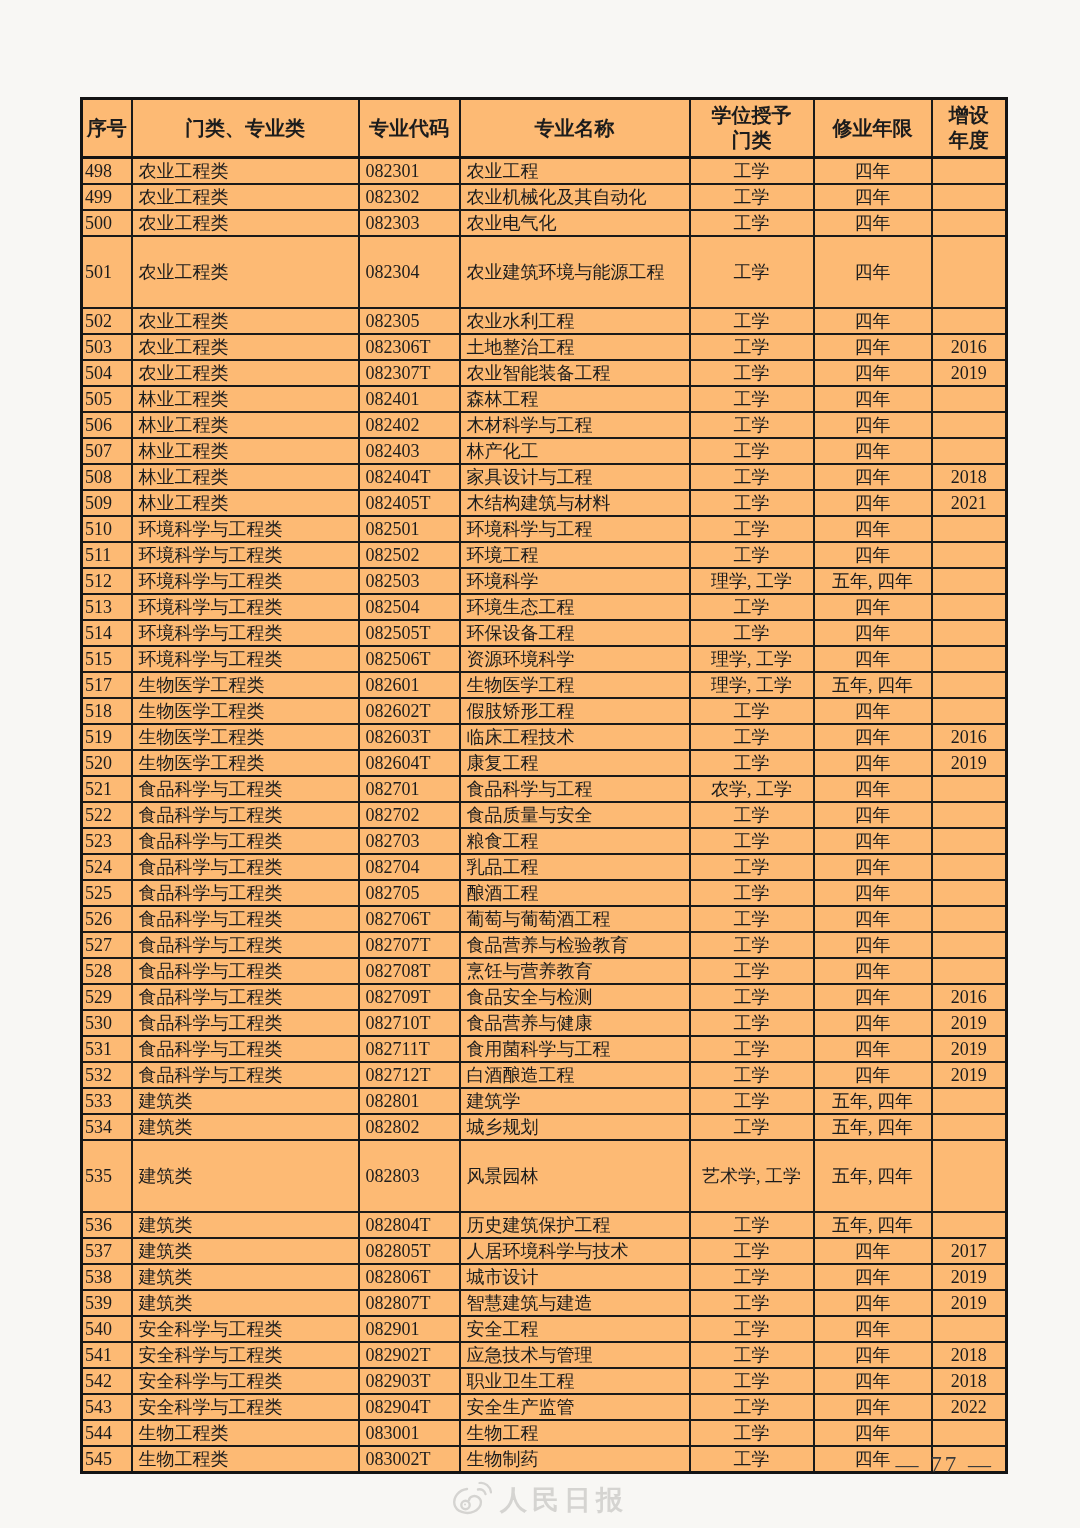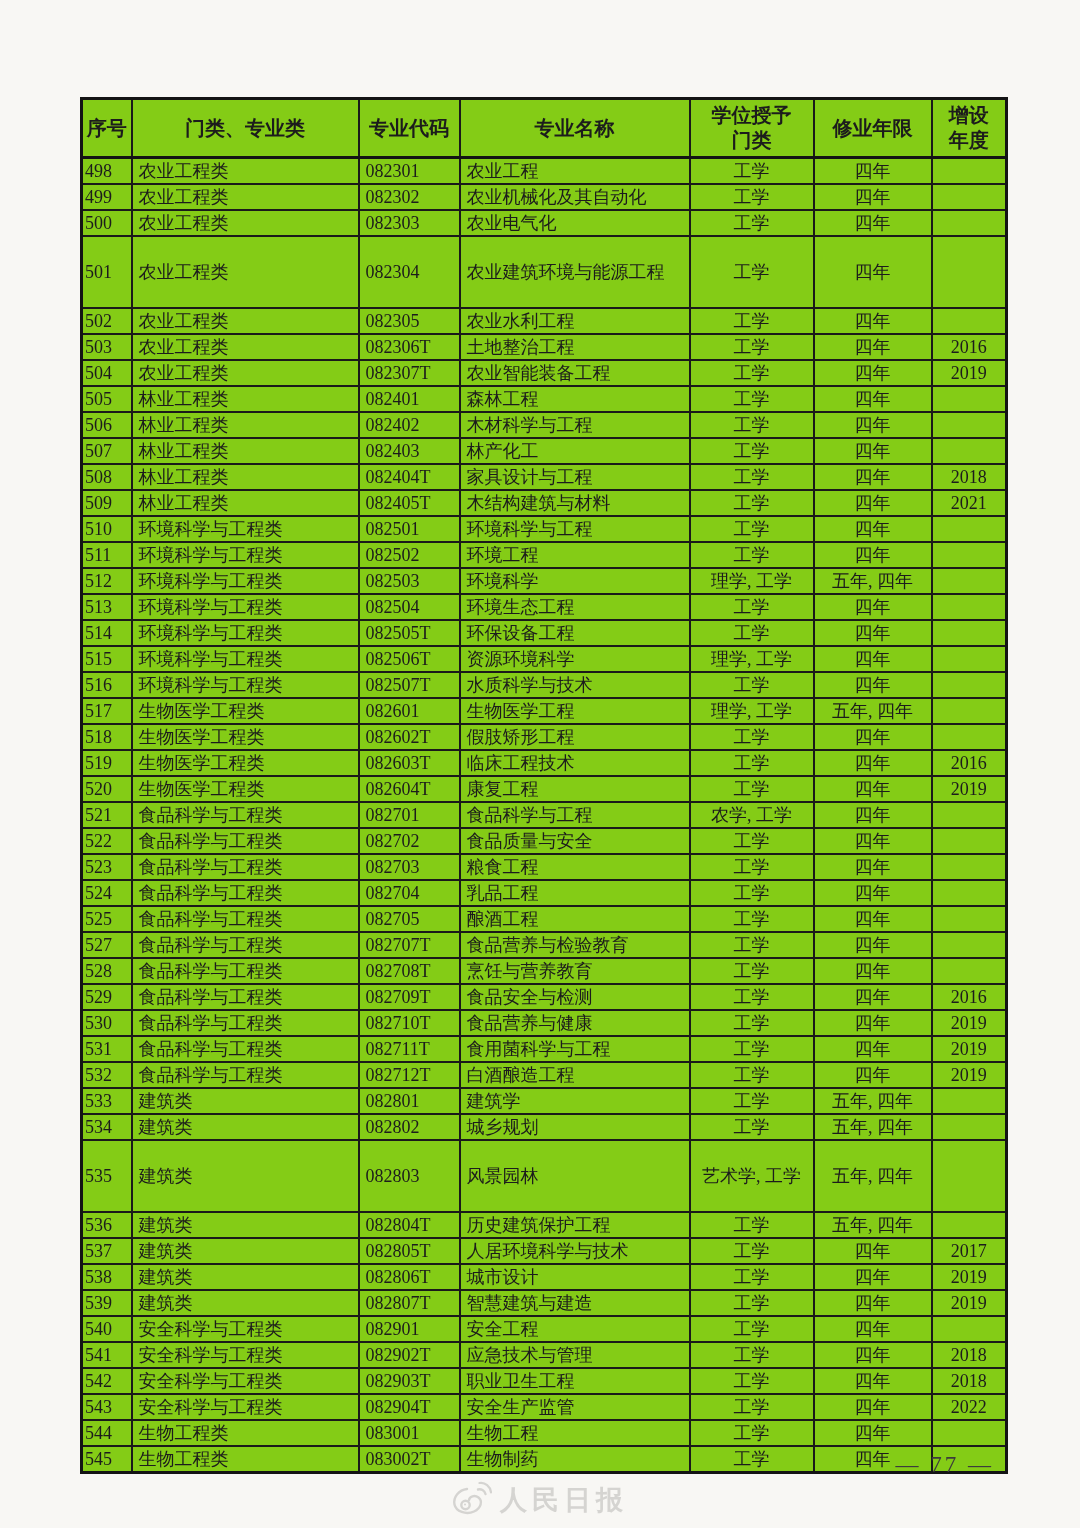--- a/index.html
+++ b/index.html
@@ -9,21 +9,21 @@
     position:relative;
     font-family:"Liberation Serif","DejaVu Serif",serif;
     color:#1c1c1c;
     overflow:hidden;
   }
   .sheet{position:absolute;inset:0;}
   table.majors{
     position:absolute;left:80px;top:97px;width:925px;
     border-collapse:collapse;table-layout:fixed;
     border:3px solid #141414;
-    background:#84cc16;
+    background:#fdba74;
   }
   th,td{border:2px solid #1a1a1a;overflow:hidden;}
   thead th{
     font-family:"Liberation Sans","DejaVu Sans",sans-serif;
     font-weight:700;font-size:20px;line-height:25px;
     text-align:center;vertical-align:middle;padding:3px 2px;
     border-bottom:3px solid #141414;
   }
   thead tr{height:52px;}
   th:nth-child(5){padding:3px 14px;}
@@ -235,29 +235,20 @@
         <tr>
           <td>515</td>
           <td>环境科学与工程类</td>
           <td>082506T</td>
           <td>资源环境科学</td>
           <td>理学, 工学</td>
           <td>四年</td>
           <td></td>
         </tr>
         <tr>
-          <td>516</td>
-          <td>环境科学与工程类</td>
-          <td>082507T</td>
-          <td>水质科学与技术</td>
-          <td>工学</td>
-          <td>四年</td>
-          <td></td>
-        </tr>
-        <tr>
           <td>517</td>
           <td>生物医学工程类</td>
           <td>082601</td>
           <td>生物医学工程</td>
           <td>理学, 工学</td>
           <td>五年, 四年</td>
           <td></td>
         </tr>
         <tr>
           <td>518</td>
@@ -320,20 +311,29 @@
           <td>乳品工程</td>
           <td>工学</td>
           <td>四年</td>
           <td></td>
         </tr>
         <tr>
           <td>525</td>
           <td>食品科学与工程类</td>
           <td>082705</td>
           <td>酿酒工程</td>
+          <td>工学</td>
+          <td>四年</td>
+          <td></td>
+        </tr>
+        <tr>
+          <td>526</td>
+          <td>食品科学与工程类</td>
+          <td>082706T</td>
+          <td>葡萄与葡萄酒工程</td>
           <td>工学</td>
           <td>四年</td>
           <td></td>
         </tr>
         <tr>
           <td>527</td>
           <td>食品科学与工程类</td>
           <td>082707T</td>
           <td>食品营养与检验教育</td>
           <td>工学</td>

